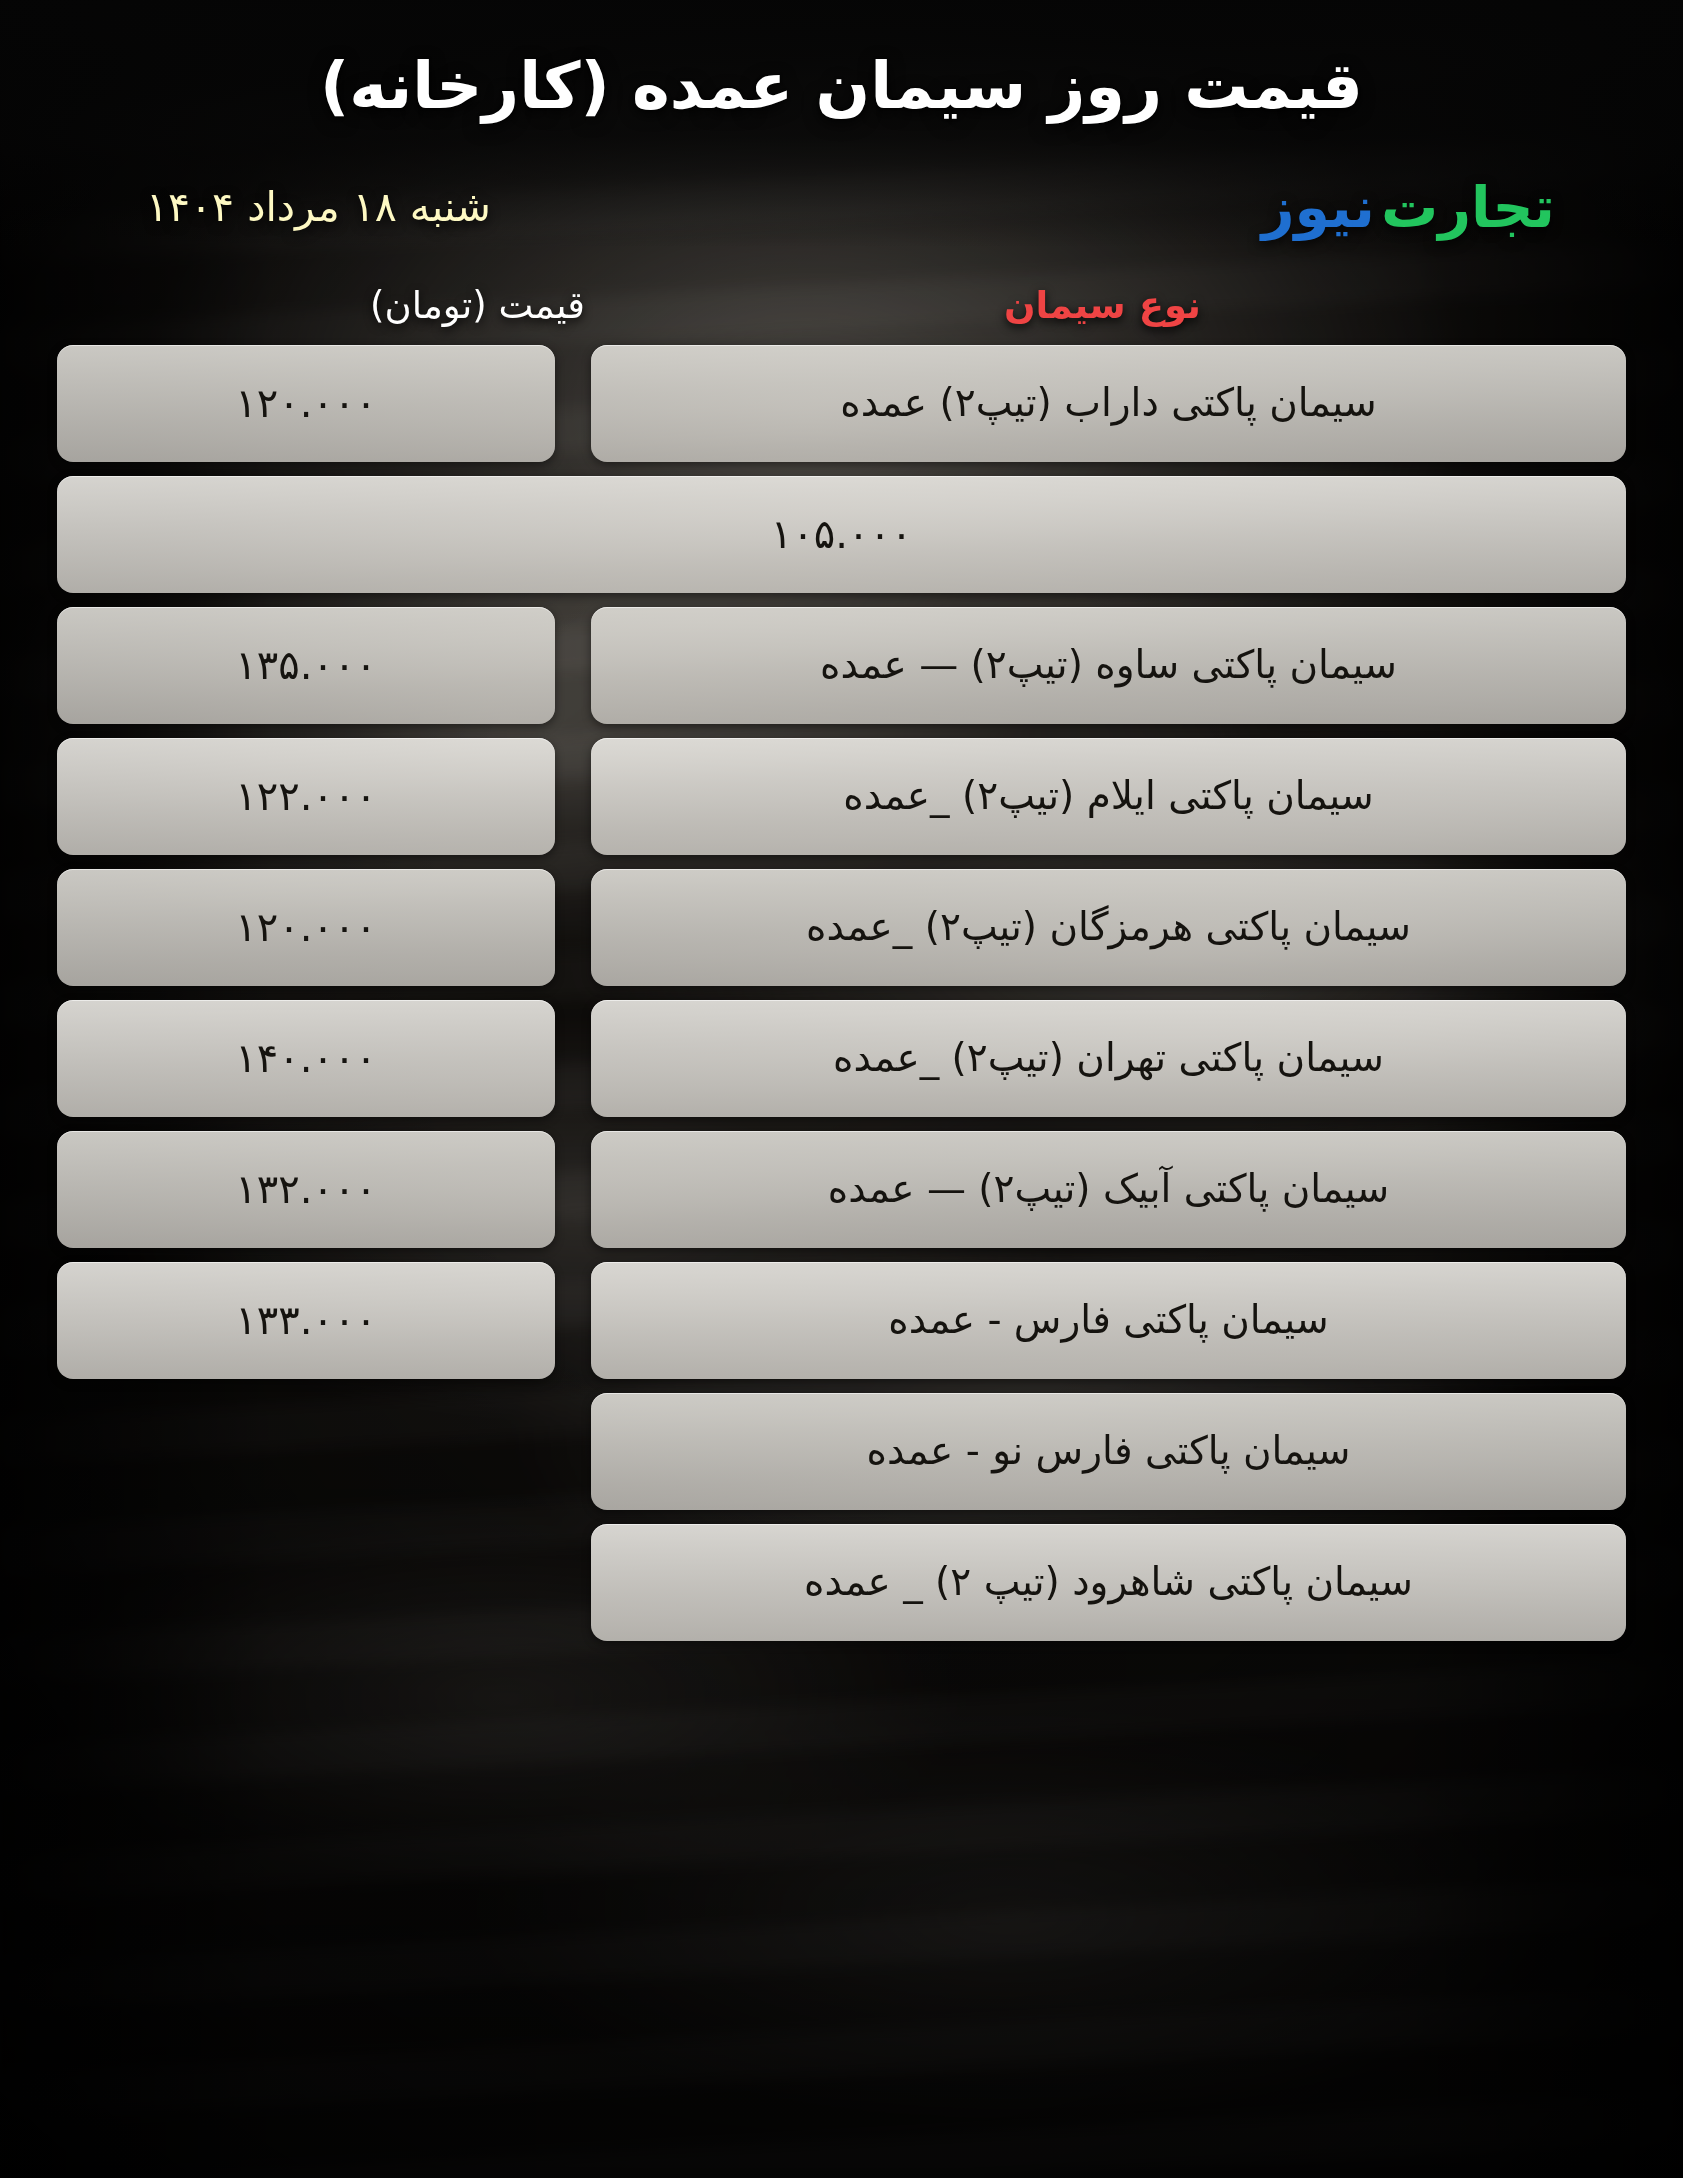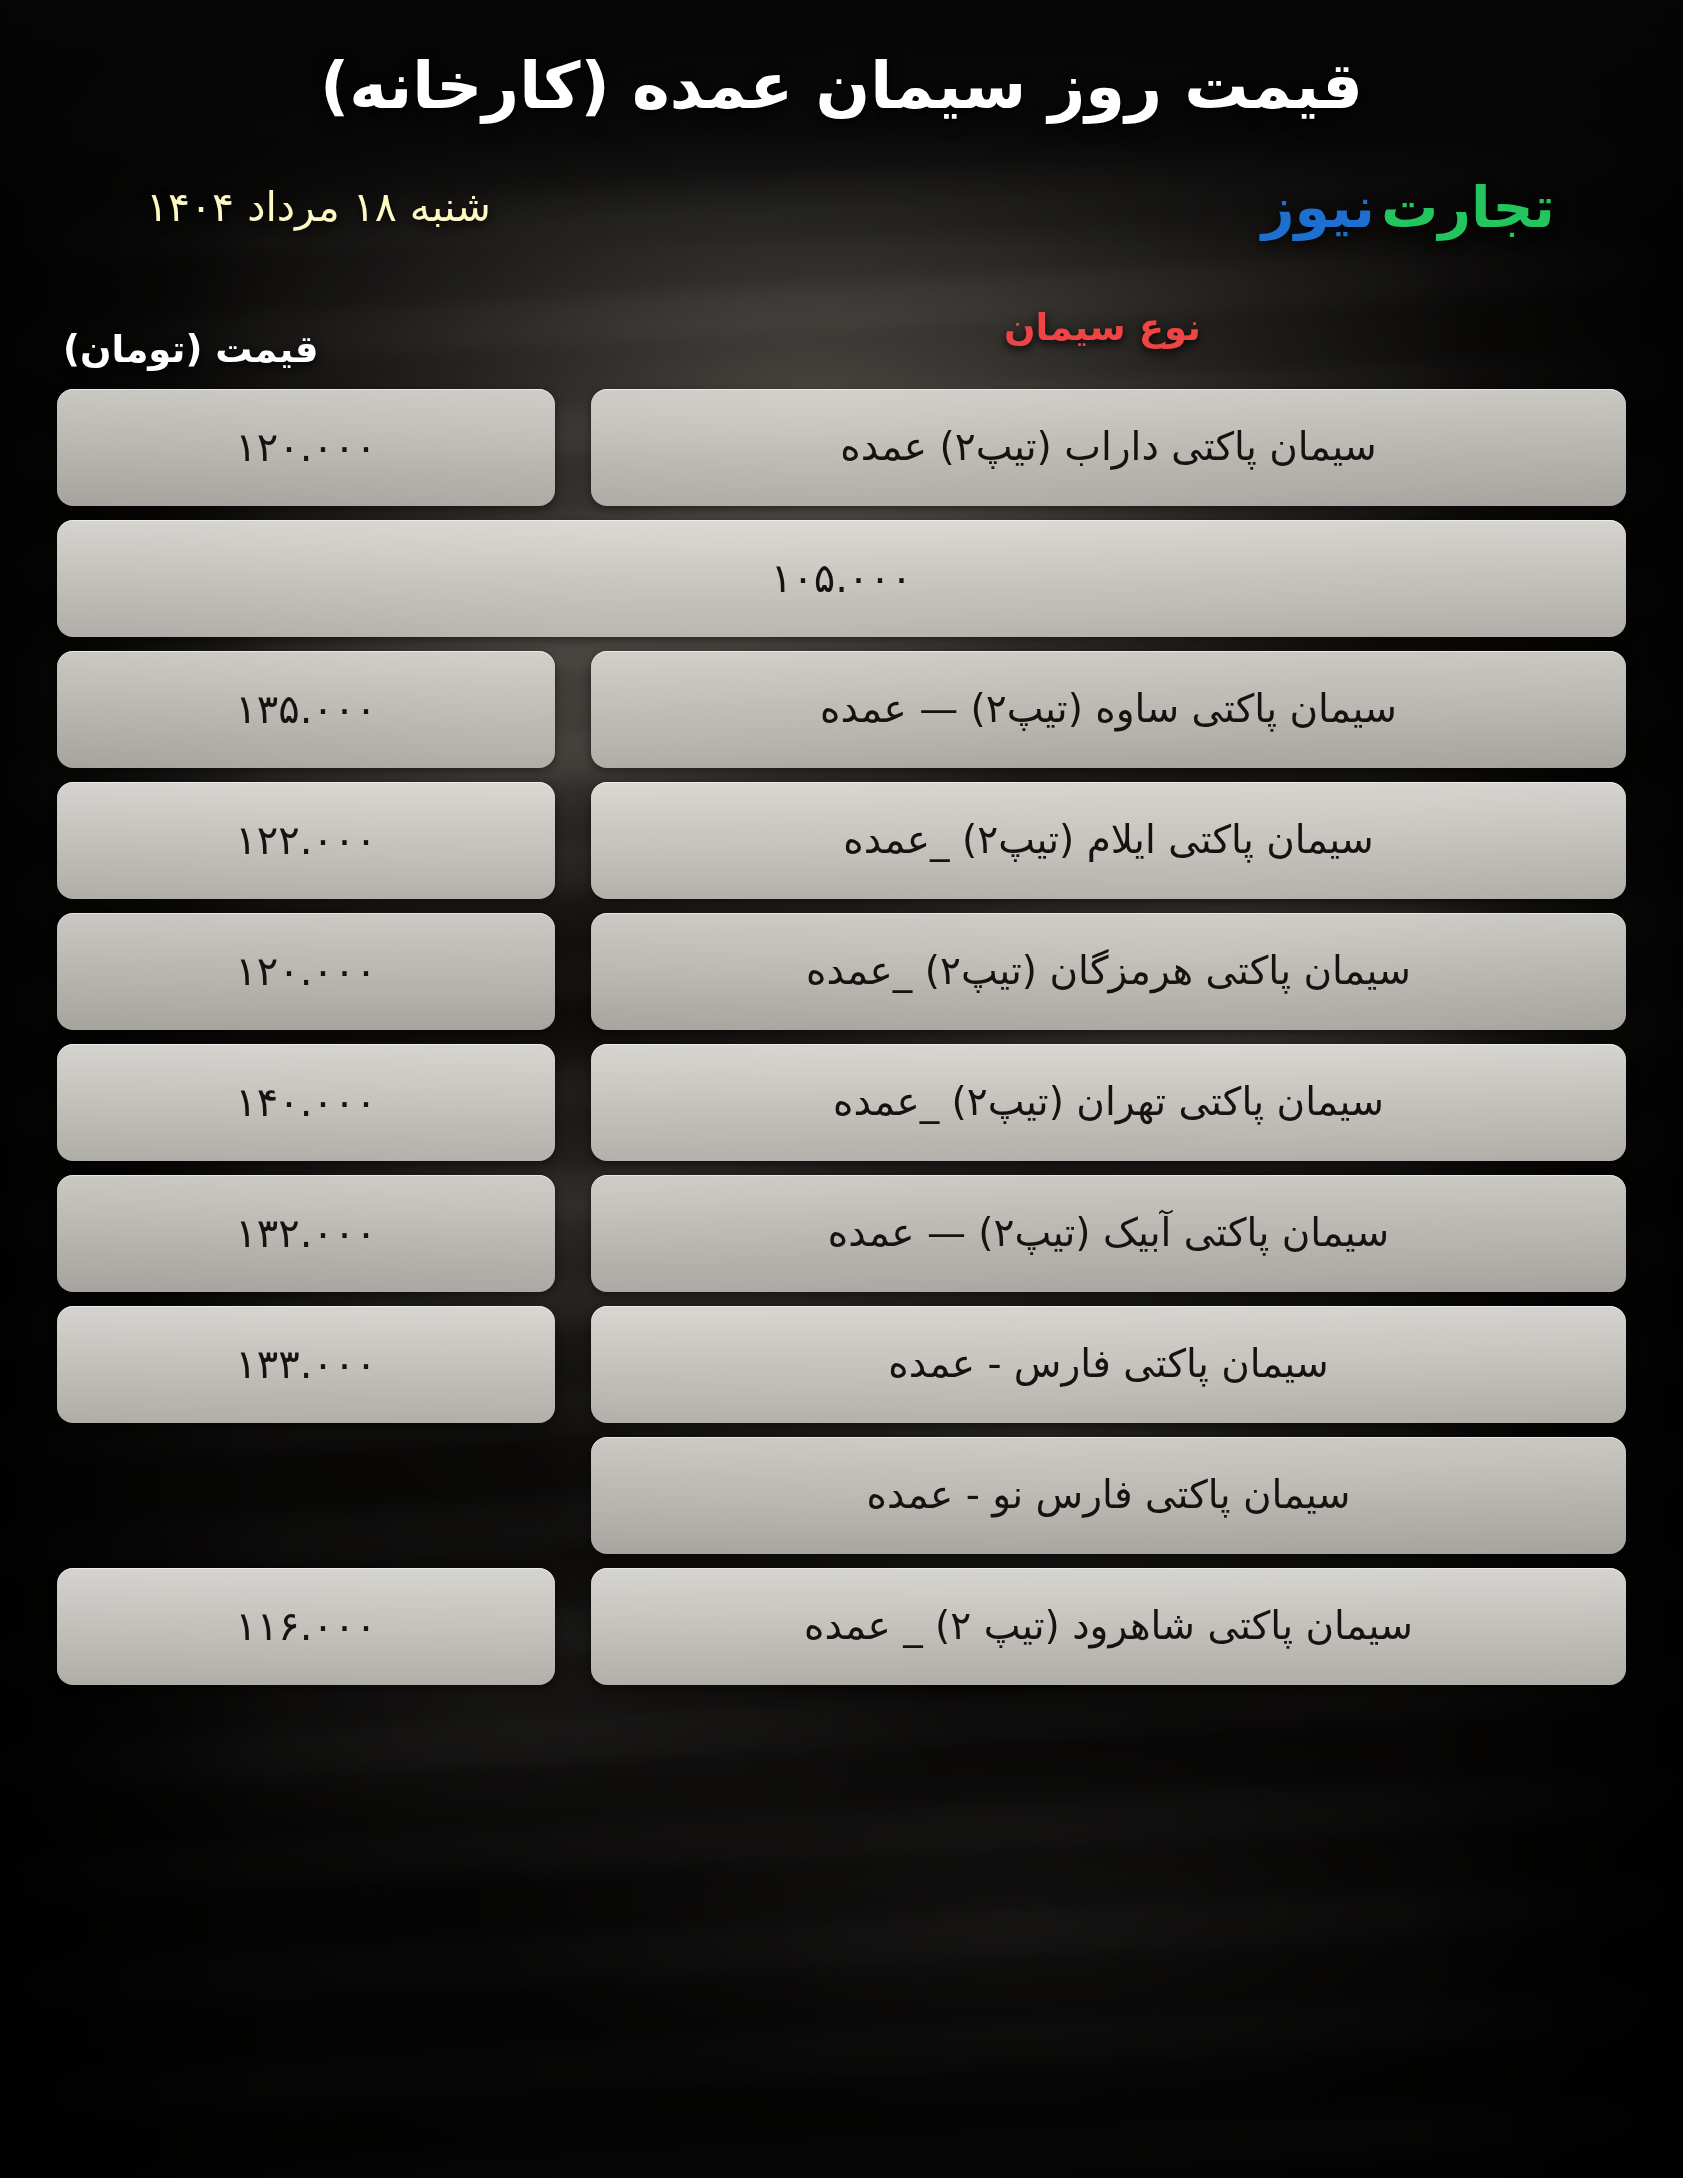--- a/index.html
+++ b/index.html
@@ -128,26 +128,25 @@
   .head-type {
     flex: 0 0 1035px;
     text-align: center;
     color: #ef4444;
     font-size: 37px;
     font-weight: bold;
     text-shadow: 0 3px 10px rgba(0,0,0,.9);
   }
   .head-price {
     flex: 1;
-    text-align: left;
+    text-align: right;
     color: #ffffff;
     font-size: 37px;
-    font-weight: bold;
+    font-weight: normal;
     text-shadow: 0 3px 10px rgba(0,0,0,.9);
-    margin-top: 44px;
   }
 
   .row {
     display: flex;
     align-items: stretch;
     gap: 36px;
     margin-bottom: 14px;
     height: 117px;
   }
 
@@ -237,19 +236,18 @@
       </div>
       <div class="row">
         <div class="cell cell-type">سیمان پاکتی فارس - عمده</div>
         <div class="cell cell-price">۱۳۳.۰۰۰</div>
       </div>
       <div class="row">
         <div class="cell cell-type">سیمان پاکتی فارس نو - عمده</div>
       </div>
       <div class="row">
         <div class="cell cell-type">سیمان پاکتی شاهرود (تیپ ۲) _ عمده</div>
-        <div class="cell cell-price">۱۱۶.۰۰۰</div>
       </div>
 
     </div>
   </div>
 </div>
 
 
 </body></html>

